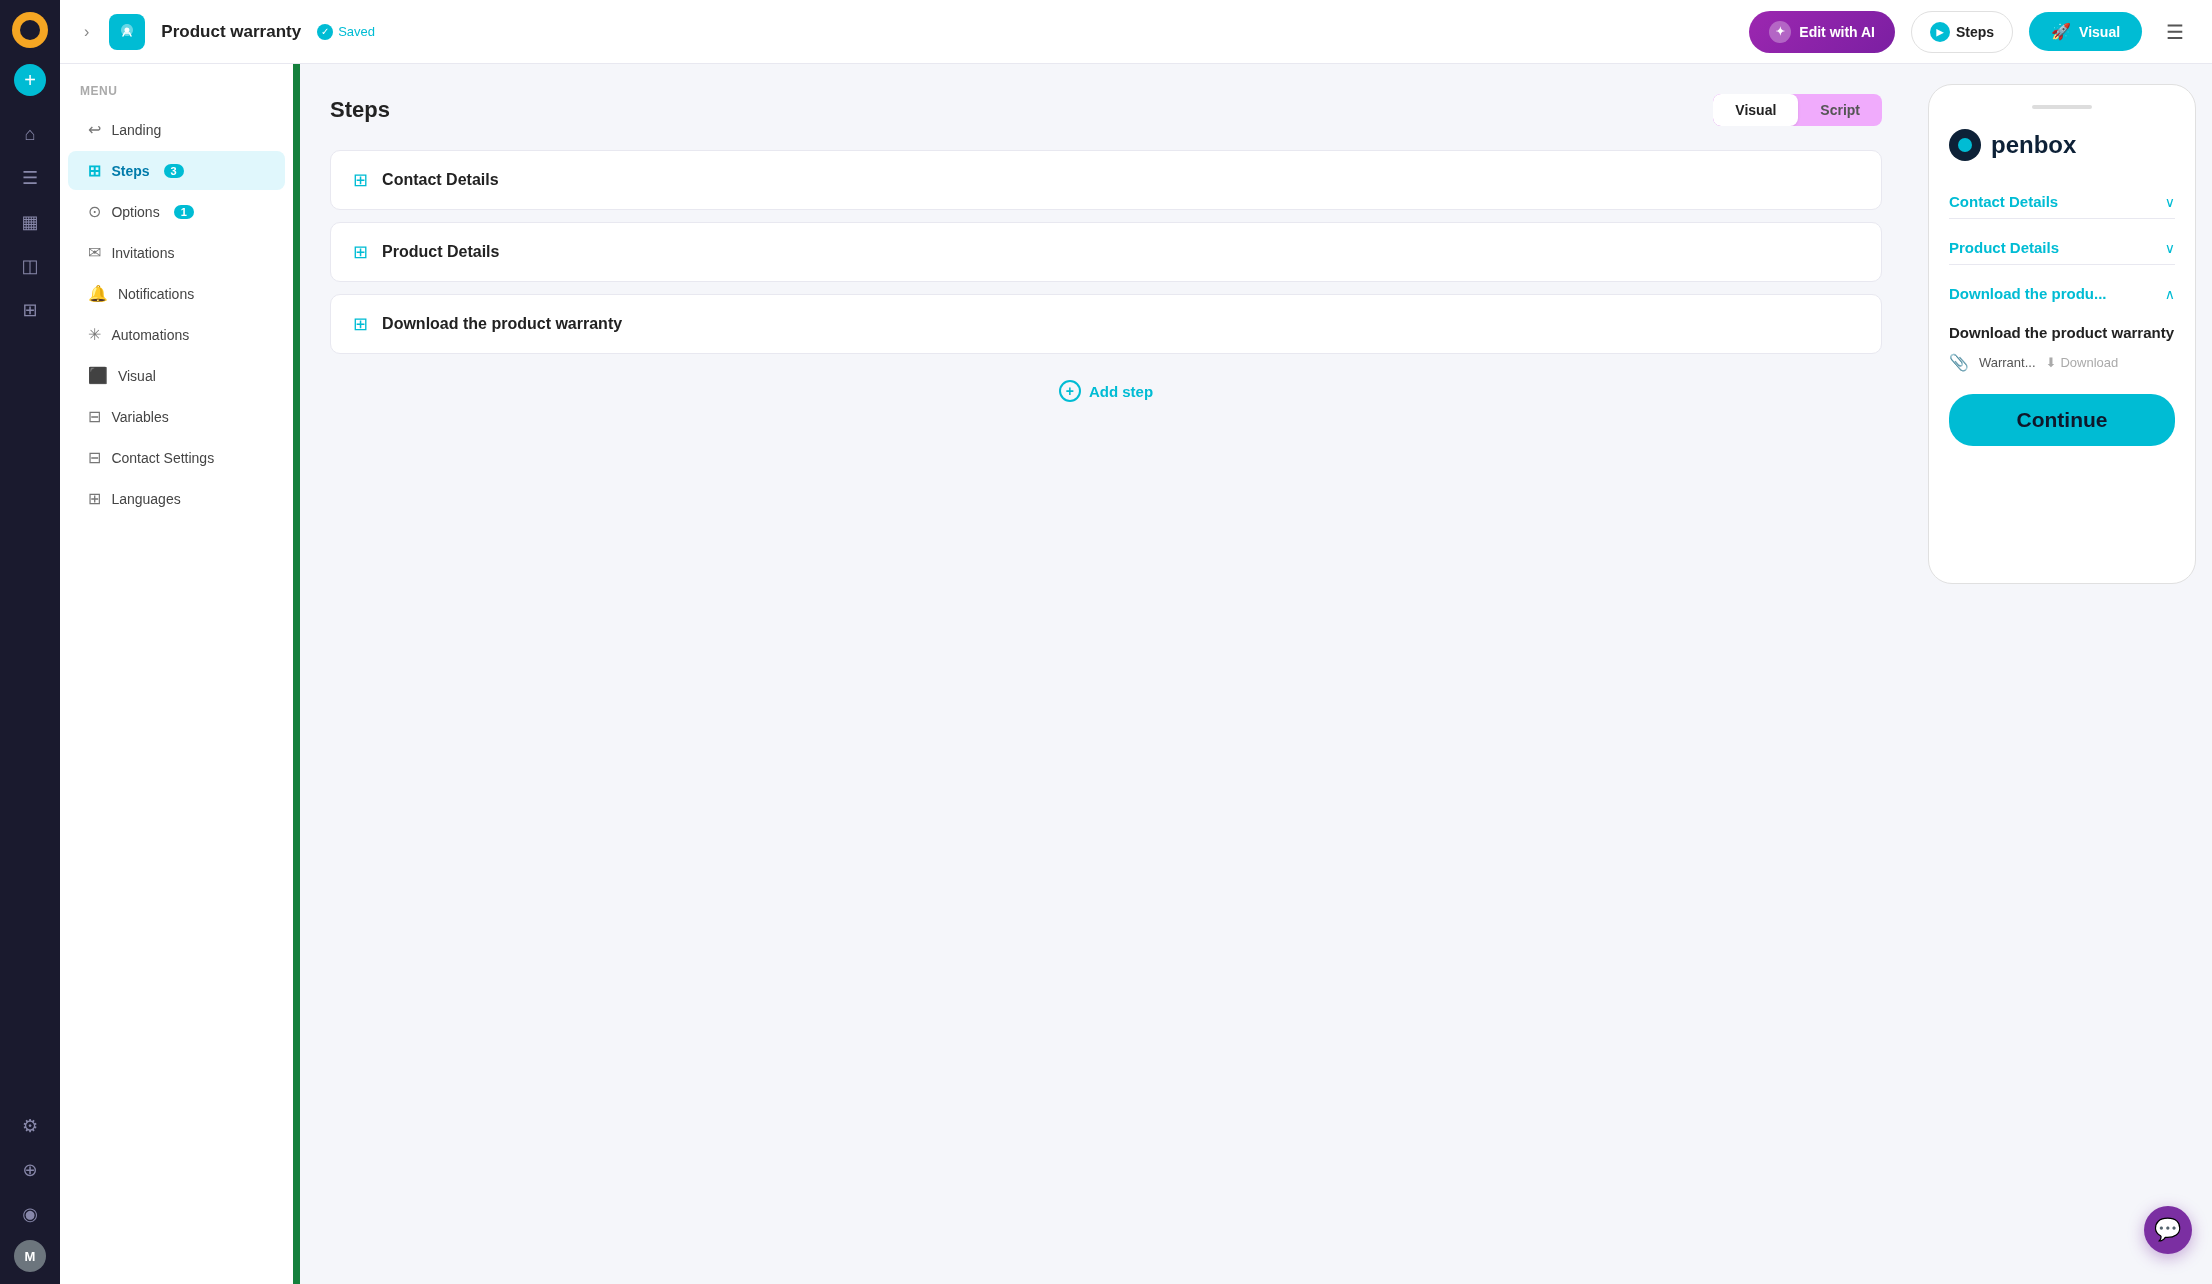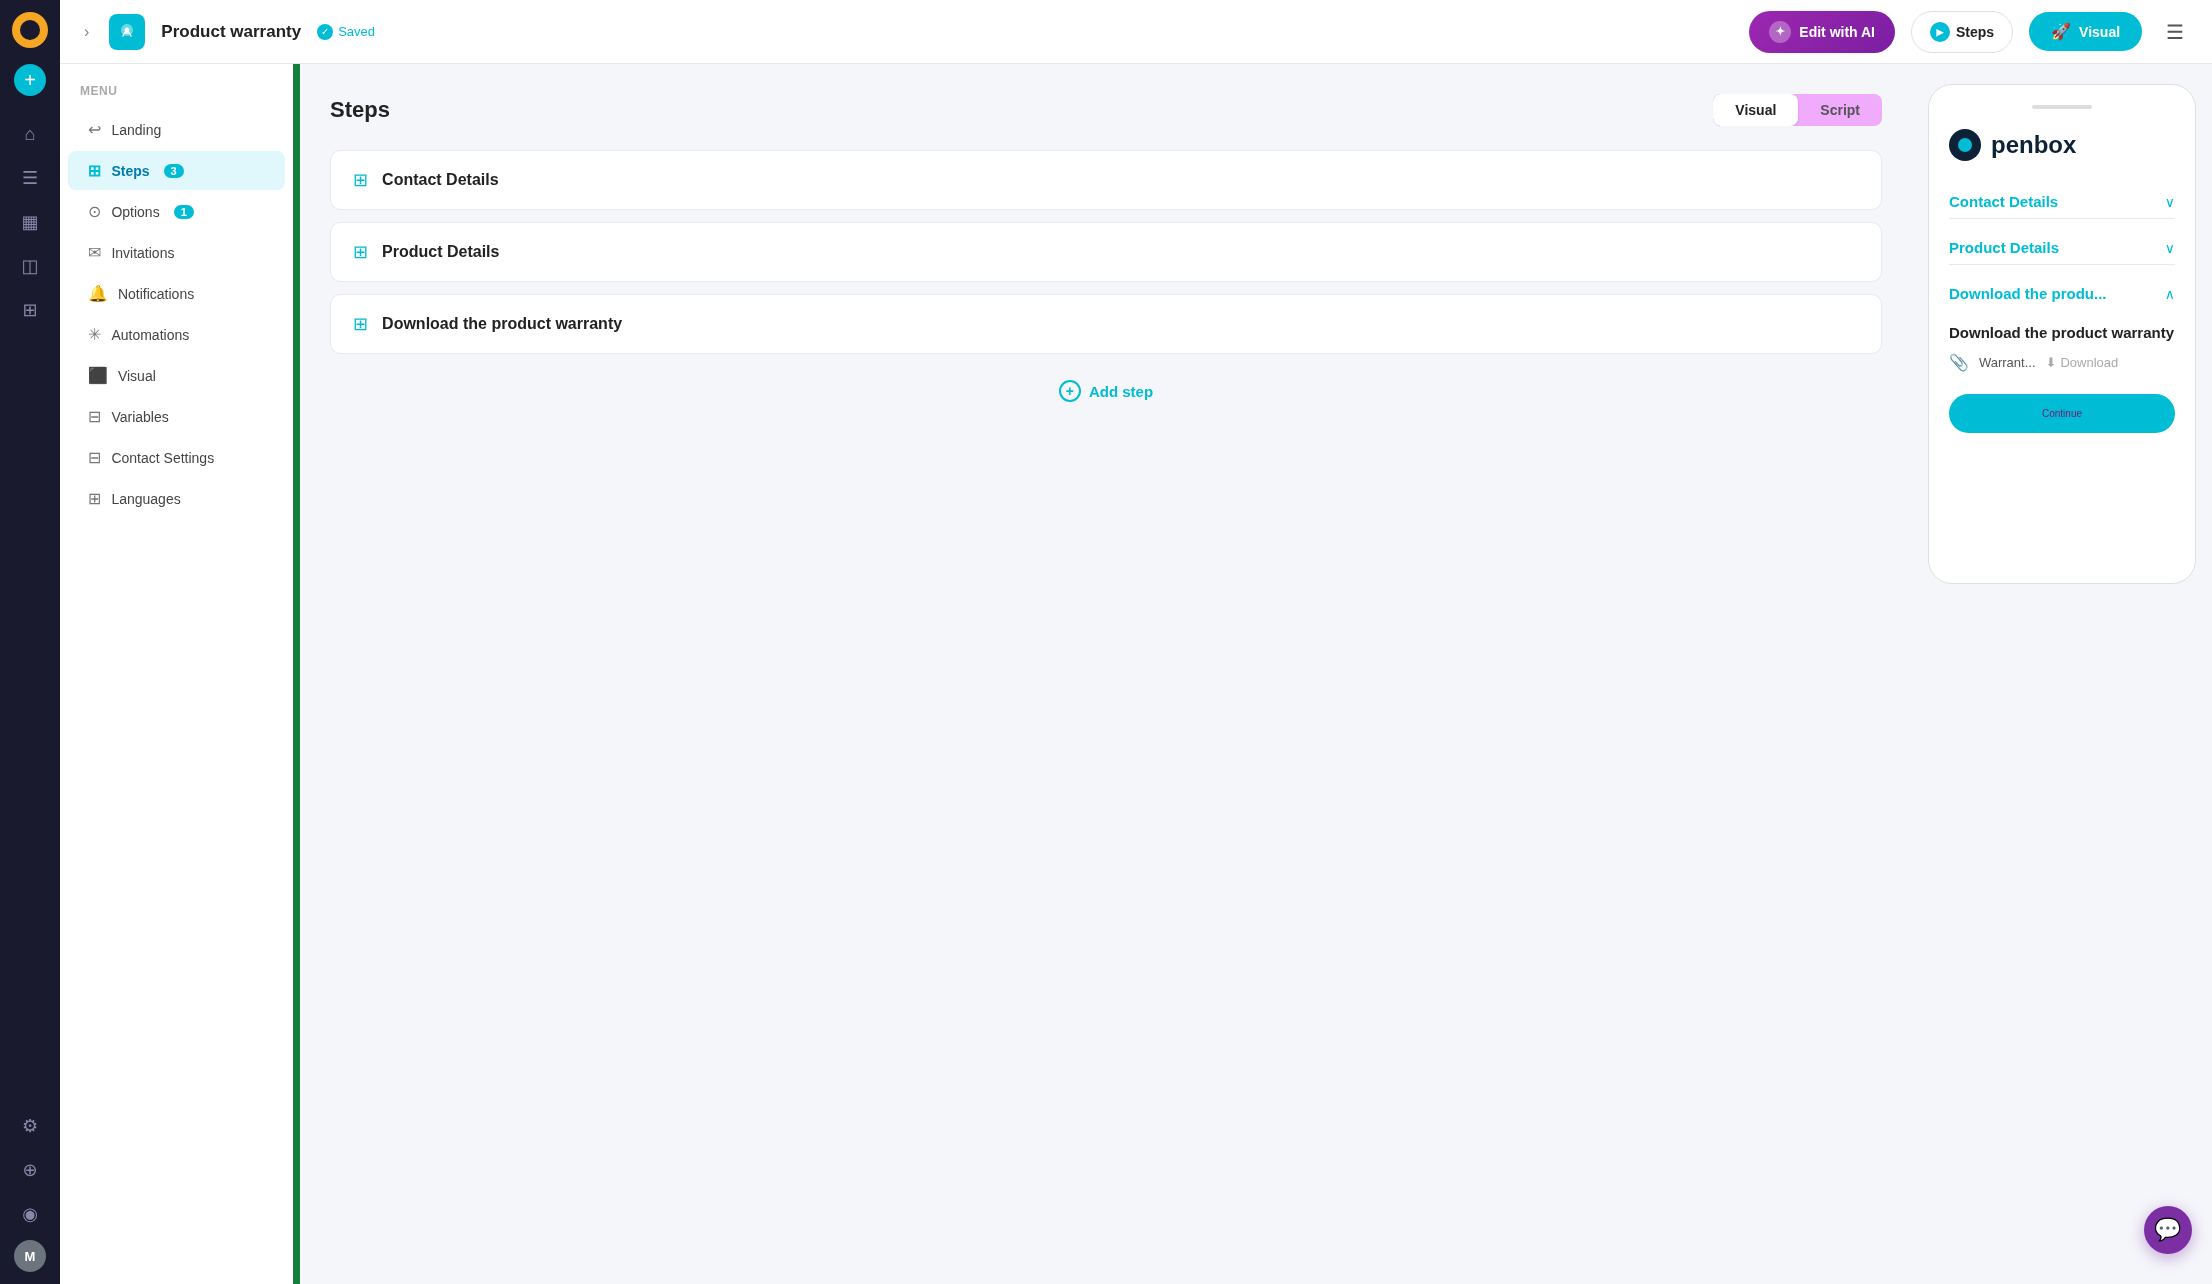--- a/index.html
+++ b/index.html
@@ -390,27 +390,27 @@
       font-size: 13px;
       color: #555;
     }
     .download-link {
       font-size: 13px;
       color: #aaa;
       display: flex; align-items: center; gap: 4px;
     }
     .continue-btn {
       background: #00bcd4;
-      color: #701a75;
+      color: #0f172a;
       border: none;
       border-radius: 24px;
       width: 100%;
       padding: 14px;
-      font-size: 10px;
-      font-weight: 400;
+      font-size: 21px;
+      font-weight: 700;
       cursor: pointer;
       margin-top: 8px;
     }
 
     
     .chat-bubble {
       position: fixed;
       bottom: 30px;
       right: 20px;
       width: 48px; height: 48px;

